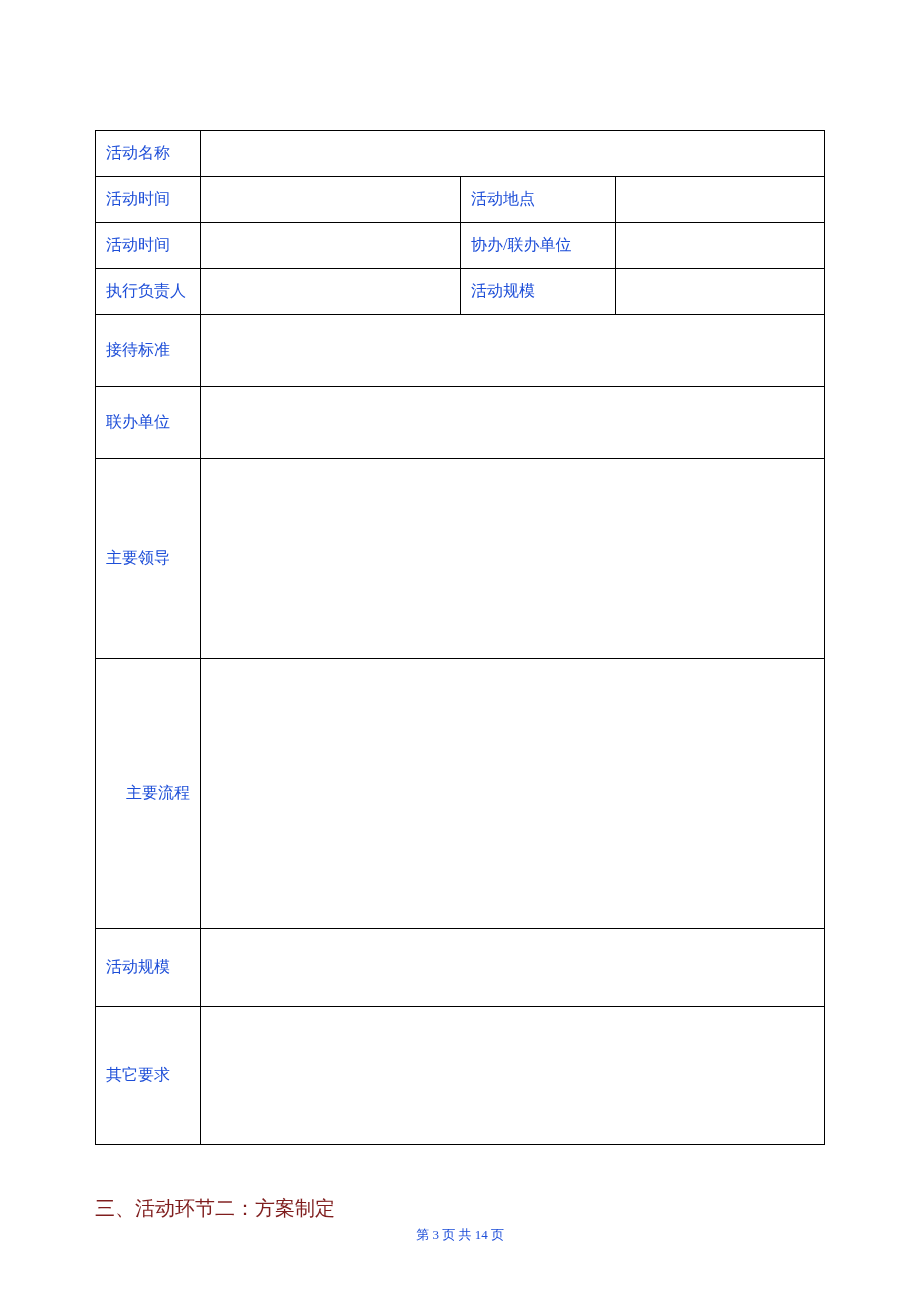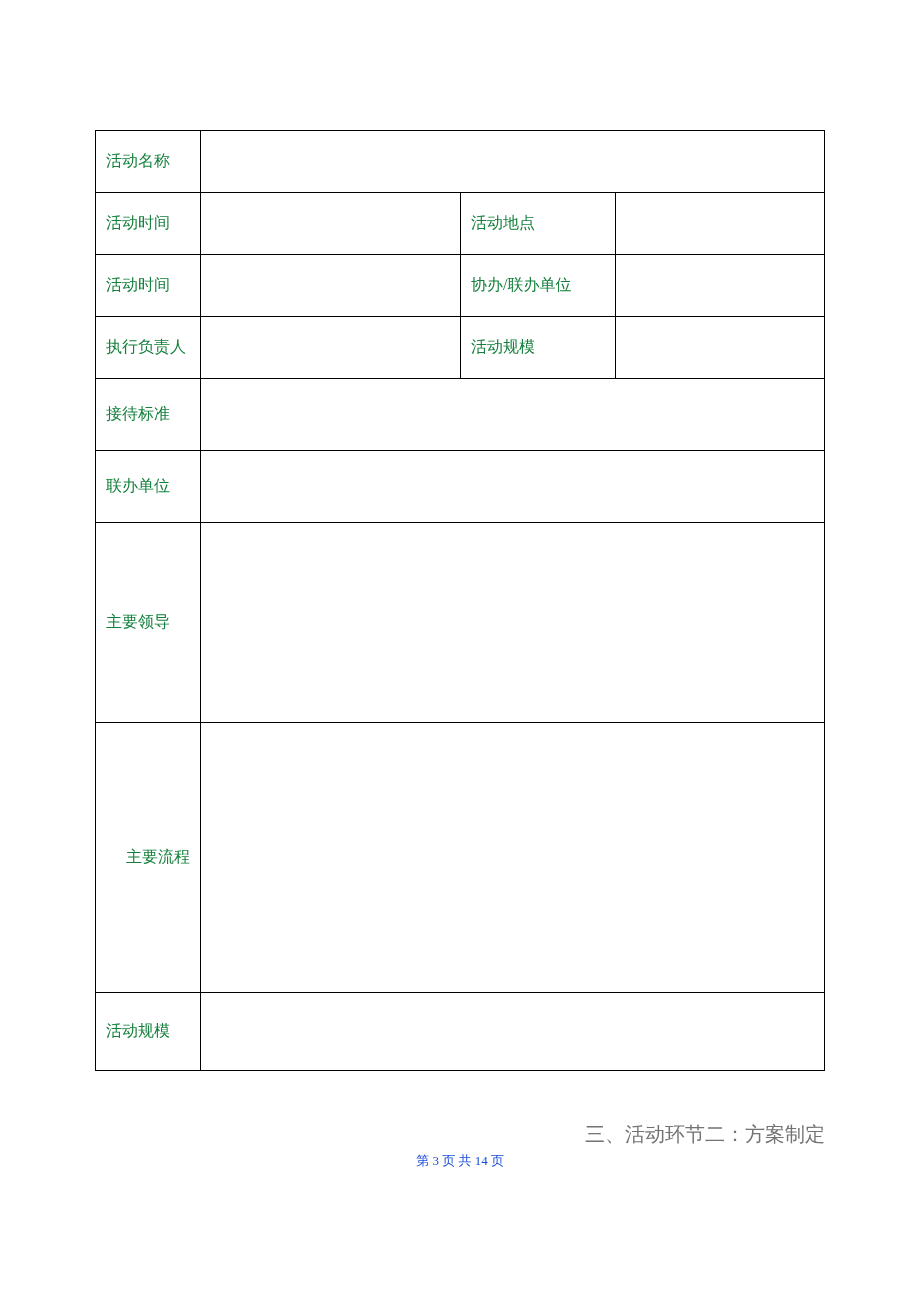--- a/index.html
+++ b/index.html
@@ -17,23 +17,23 @@
     .page-container {
       padding: 130px 95px 0 95px;
     }
     table {
       width: 100%;
       border-collapse: collapse;
       table-layout: fixed;
     }
     td {
       border: 1px solid #000000;
-      padding: 20px 10px;
+      padding: 12px 10px;
       font-size: 16px;
-      color: #15803d;
+      color: #1d4ed8;
       vertical-align: middle;
       text-align: left;
     }
     td.label {
       width: 105px;
     }
     td.label-mid {
       width: 155px;
     }
     .row-40 td {
@@ -49,23 +49,23 @@
       height: 270px;
       text-align: right;
     }
     .row-78 td {
       height: 78px;
     }
     .row-138 td {
       height: 138px;
     }
     .section-heading {
-      text-align: right;
+      text-align: left;
       font-size: 20px;
-      color: #737373;
+      color: #7f1d1d;
       margin-top: 50px;
       font-family: "SimSun", "宋体", serif;
       font-weight: normal;
     }
     .page-footer {
       text-align: center;
       font-size: 13px;
       color: #1d4ed8;
       margin-top: 4px;
       font-family: "SimSun", "宋体", serif;
@@ -118,20 +118,24 @@
         <td colspan="3"></td>
       </tr>
       <tr class="row-270">
         <td class="label">主要流程</td>
         <td colspan="3"></td>
       </tr>
       <tr class="row-78">
         <td class="label">活动规模</td>
         <td colspan="3"></td>
       </tr>
+      <tr class="row-138">
+        <td class="label">其它要求</td>
+        <td colspan="3"></td>
+      </tr>
     </tbody>
   </table>
 
   <div class="section-heading">三、活动环节二：方案制定</div>
 
   <div class="page-footer">
     <span>第</span>
     <span>3</span>
     <span>页 共</span>
     <span>14</span>

